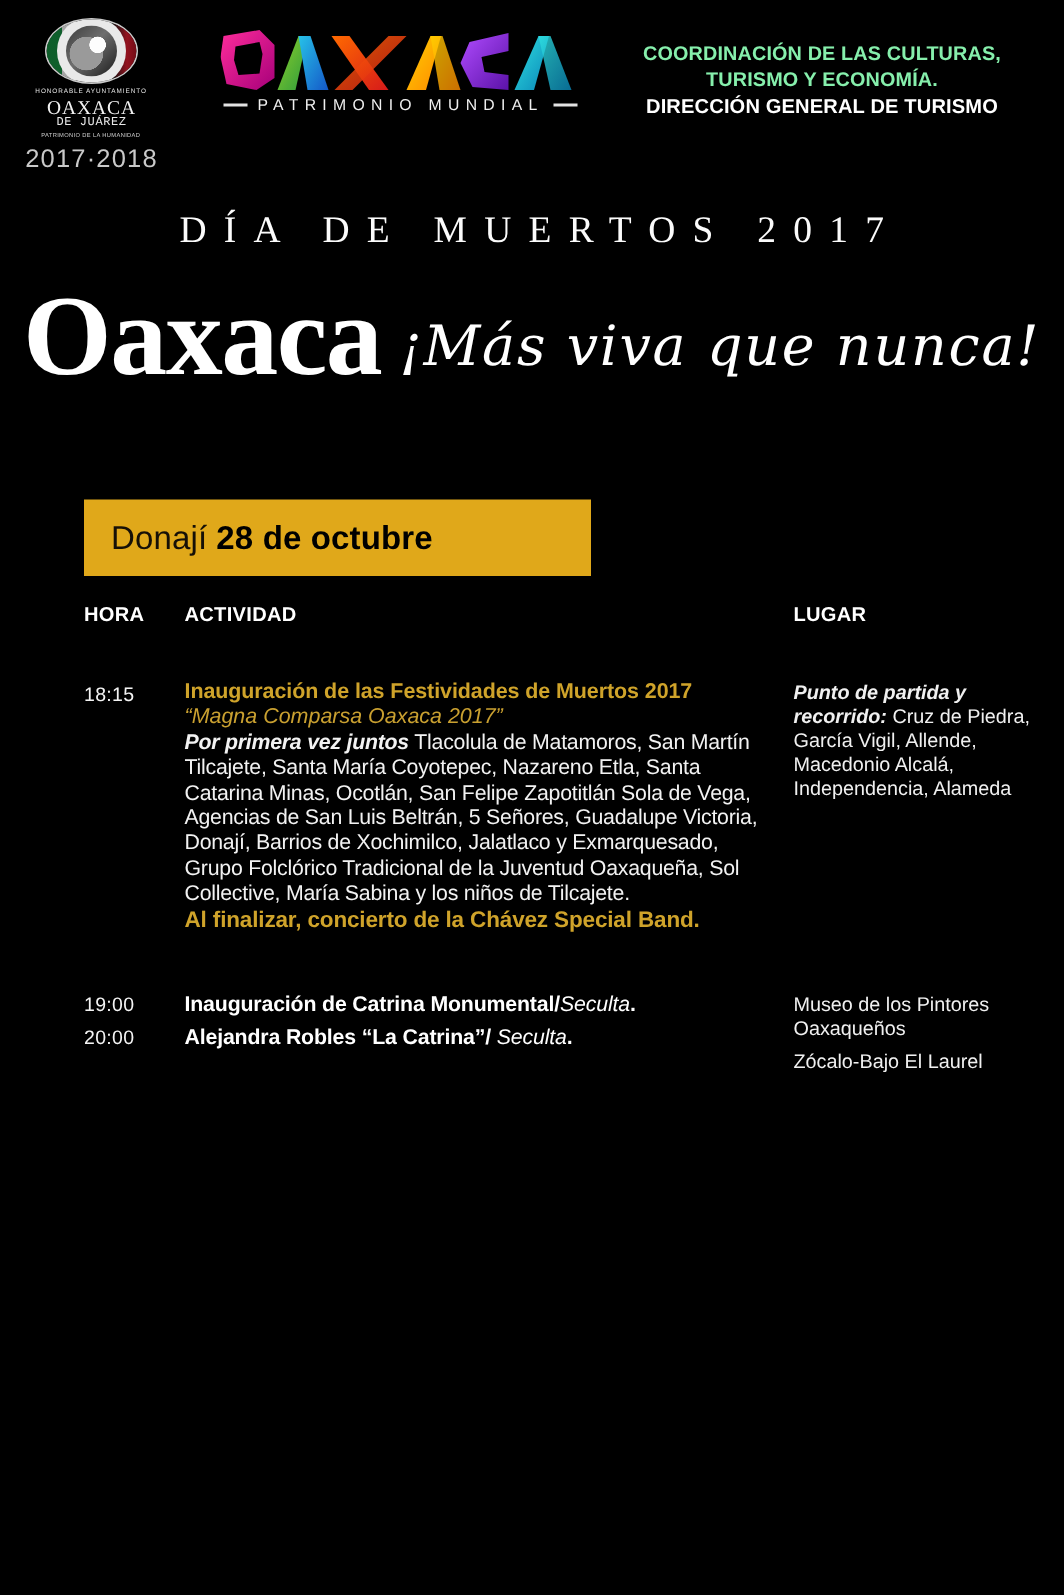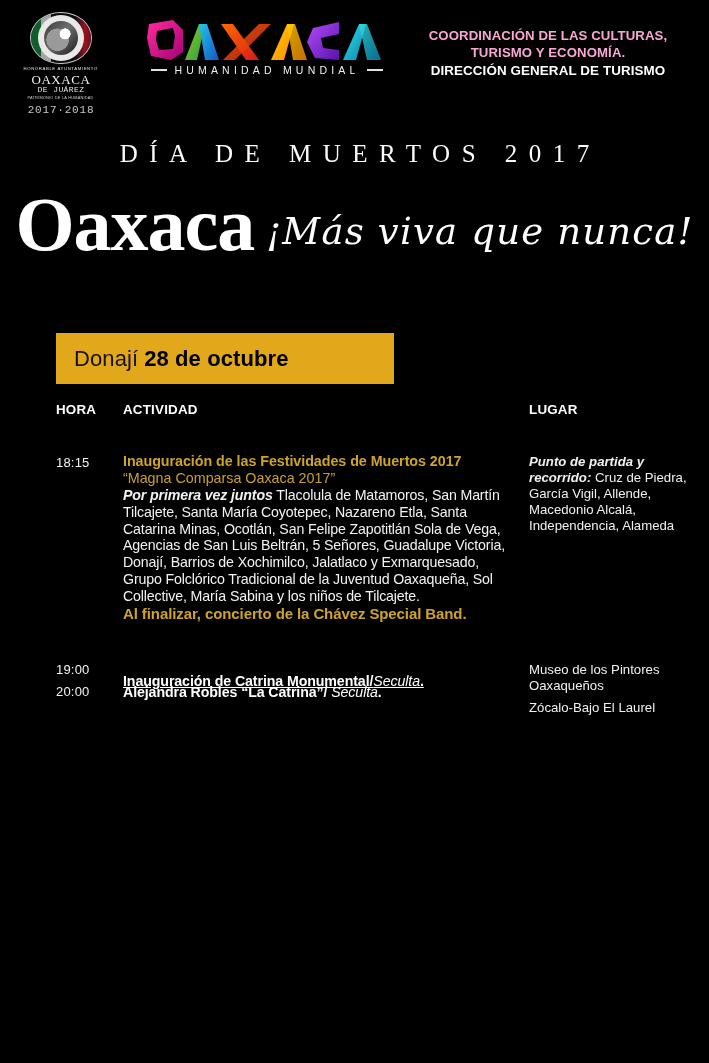--- a/index.html
+++ b/index.html
@@ -115,22 +115,22 @@
   }
   .seal-tiny {
     font-size: 3.2px;
     color: #cfcfcf;
     letter-spacing: .2px;
     transform: scale(1.2);
     margin-top: 1px;
     white-space: nowrap;
   }
   .seal-years {
-    font-family: Liberation Mono, monospace;
-    font-size: 11px;
+    font-family: Liberation Sans, sans-serif;
+    font-size: 17px;
     color: #c9c9c9;
     letter-spacing: .8px;
     margin-top: 4px;
   }
 
   
   .oax-logo {
     position: absolute;
     left: 143px; top: 18px;
     width: 248px;
@@ -161,21 +161,21 @@
     position: absolute;
     left: 400px; top: 28px;
     width: 296px;
     text-align: center;
     line-height: 1.28;
   }
   .agency-l1, .agency-l2 {
     font-size: 13.2px;
     font-weight: 600;
     letter-spacing: .1px;
-    color: #f9a8d4;
+    color: #86efac;
   }
   .agency-l3 {
     font-size: 13.4px;
     font-weight: 800;
     letter-spacing: .1px;
     color: #ffffff;
   }
 
   
   .kicker {
@@ -297,20 +297,21 @@
     font-weight: 700;
     color: #cfa32a;
     line-height: 1.16;
     letter-spacing: -.05px;
   }
   .act-subtitle {
     font-size: 14.3px;
     font-weight: 400;
     color: #c9a030;
     line-height: 1.2;
+    font-style: italic;
   }
   .act-body {
     font-size: 14.2px;
     font-weight: 400;
     color: #f2f2f2;
     line-height: 1.19;
     letter-spacing: -.15px;
   }
   .act-body .lead {
     font-weight: 700;
@@ -339,21 +340,21 @@
     font-style: italic;
   }
 
   
   .row-1 { top: 0; }
   .row-1 .col-hora  { top: 31px; }
   .row-1 .col-act   { top: 29px; }
   .row-1 .col-lugar { top: 30px; }
 
   .row-2 .col-hora  { top: 0; }
-  .row-2 .col-act   { top: 11px; text-decoration: underline; }
+  .row-2 .col-act   { top: 0; }
   .row-2 .col-lugar { top: 0; }
 
   .row-3 .col-hora  { top: 0; }
   .row-3 .col-act   { top: 0; }
   .row-3 .col-lugar { top: 16px; }
 
   .row-2 { position: absolute; left: 0; top: 233px; width: 640px; height: 44px; margin-top: 27px; }
   .row-3 { position: absolute; left: 0; top: 282px; width: 640px; height: 34px; }
 </style>
 </head>
@@ -421,21 +422,21 @@
         <polygon points="124,42 140,6 147,6 137,42" fill="url(#gA2)"></polygon>
         <polygon points="140,6 148,6 160,42 146,42" fill="url(#gA2)" opacity="0.8"></polygon>
 
         <polygon points="192,4 166,10 160,24 168,40 192,42 192,32 176,30 174,20 192,16" fill="url(#gC)"></polygon>
 
         <polygon points="196,42 212,6 219,6 209,42" fill="url(#gA3)"></polygon>
         <polygon points="212,6 220,6 234,42 220,42" fill="url(#gA3)" opacity="0.8"></polygon>
       </svg>
       <div class="oax-tag-row">
         <span class="oax-rule"></span>
-        <span class="oax-tagline">HUMANIDAD MUNDIAL</span>
+        <span class="oax-tagline">PATRIMONIO MUNDIAL</span>
         <span class="oax-rule"></span>
       </div>
     </div>
 
     <div class="agency">
       <div class="agency-l1">COORDINACIÓN DE LAS CULTURAS,</div>
       <div class="agency-l2">TURISMO Y ECONOMÍA.</div>
       <div class="agency-l3">DIRECCIÓN GENERAL DE TURISMO</div>
     </div>
   </div>

